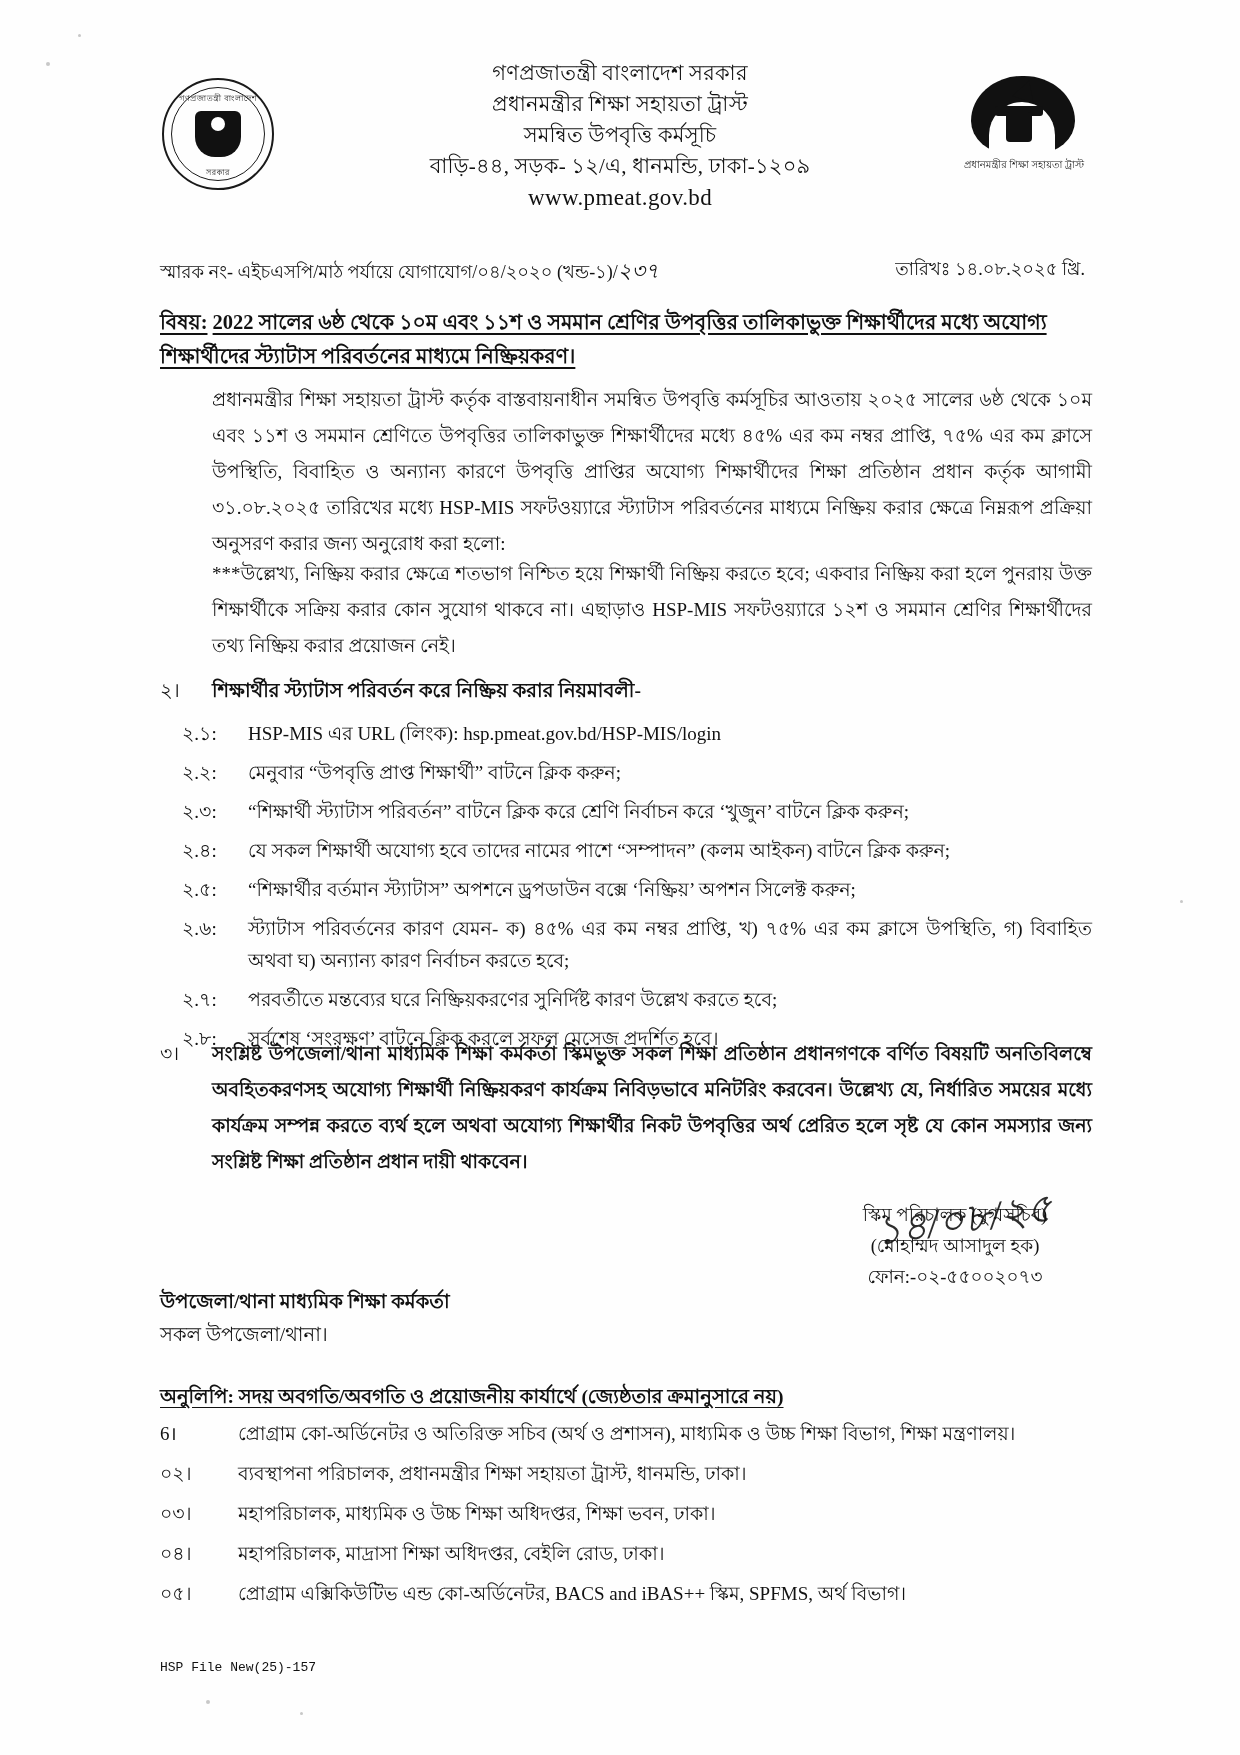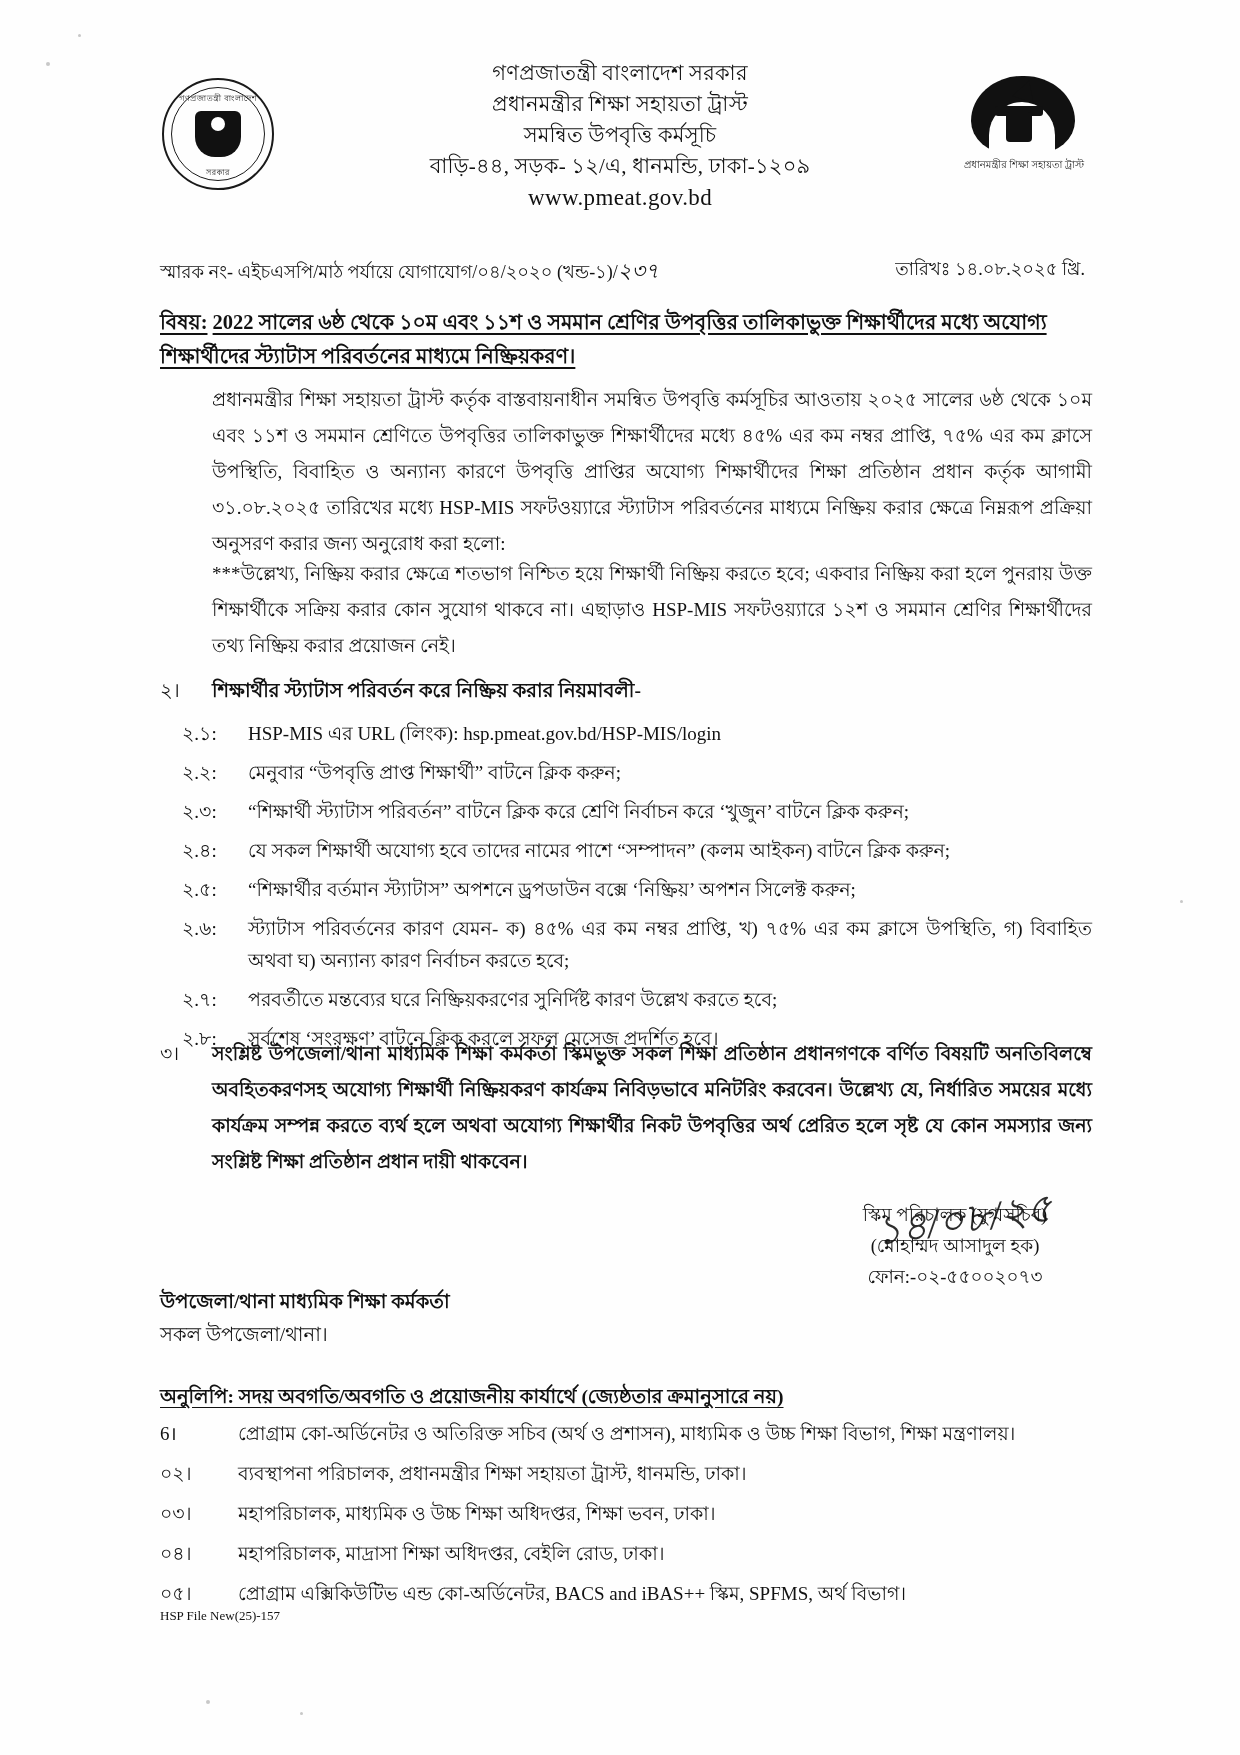--- a/index.html
+++ b/index.html
@@ -324,23 +324,23 @@
   .copy-item .cn {
     position: absolute;
     left: 0;
     top: 0;
     width: 64px;
   }
 
   .footer-ref {
     position: absolute;
     left: 160px;
-    top: 1608px;
+    top: 1660px;
     font-size: 13px;
-    font-family: Liberation Serif, serif;
+    font-family: Liberation Mono, monospace;
   }
 </style>
 </head>
 <body>
 
 <div class="page">
 
   <div class="speck" style="left:46px;top:62px;width:4px;height:4px;"></div>
   <div class="speck" style="left:78px;top:34px;width:3px;height:3px;"></div>
   <div class="speck" style="left:206px;top:1700px;width:4px;height:4px;"></div>

